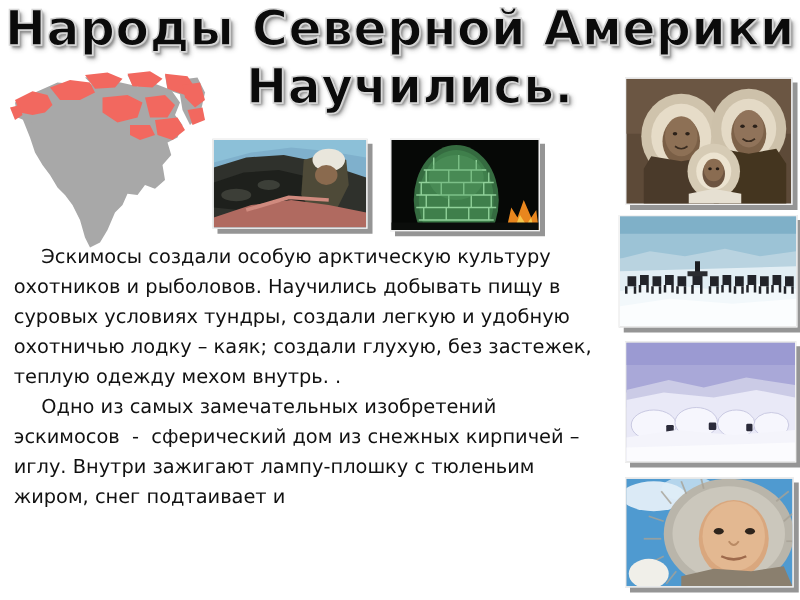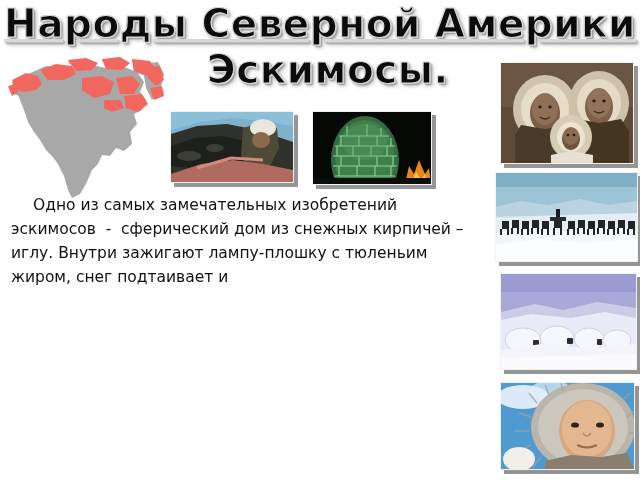--- a/index.html
+++ b/index.html
@@ -42,21 +42,20 @@
     -webkit-text-stroke: 1.2px #d8d8d8;
     text-shadow:
        0 0 1px #ffffff,
        1px 1px 0 #bdbdbd,
        2px 2px 2px rgba(90,90,90,0.55),
        3px 3px 4px rgba(60,60,60,0.30);
   }
   .wordart-line1 {
     font-size: 39px;
     display: block;
-    text-decoration: underline;
   }
   .wordart-line2 {
     font-size: 39px;
     display: block;
     margin-top: 7px;
     margin-left: 16px;
   }
 
   
   .map-wrap {
@@ -142,21 +141,21 @@
         <path fill="#f2685f" d="M118 44 L136 42 L142 52 L132 60 L120 56 Z"></path>
         <path fill="#f2685f" d="M98 48 L114 48 L118 56 L106 60 L98 56 Z"></path>
         <path fill="#f2685f" d="M140 16 L154 14 L158 28 L150 34 L142 26 Z"></path>
         <path fill="#f2685f" d="M144 36 L156 34 L158 44 L148 48 Z"></path>
       </g>
     </svg>
   </div>
 
   <div class="title-block">
     <span class="wordart wordart-line1">Народы Северной Америки</span>
-    <span class="wordart wordart-line2">Эскимосы.</span>
+    <span class="wordart wordart-line2">Научились.</span>
   </div>
 
   <div class="photo ph-whale">
     <svg viewBox="0 0 122 70" preserveAspectRatio="none" xmlns="http://www.w3.org/2000/svg">
       <rect width="122" height="70" fill="#7fb0cc"></rect>
       <path d="M0 18 L30 10 L62 6 L92 9 L122 14 L122 0 L0 0 Z" fill="#8cc0d8"></path>
       <path d="M0 22 L26 14 L56 12 L86 18 L110 26 L122 30 L122 70 L0 70 Z" fill="#2f312c"></path>
       <path d="M0 34 L24 26 L52 24 L78 30 L96 40 L78 52 L40 58 L0 54 Z" fill="#1e201c"></path>
       <ellipse cx="18" cy="44" rx="12" ry="5" fill="#55584f" opacity="0.55"></ellipse>
       <ellipse cx="44" cy="36" rx="9" ry="4" fill="#6a6d63" opacity="0.4"></ellipse>
@@ -352,16 +351,17 @@
       <ellipse cx="74" cy="42" rx="4" ry="2.6" fill="#2e241c"></ellipse>
       <ellipse cx="99" cy="42" rx="4" ry="2.6" fill="#2e241c"></ellipse>
       <path d="M82 50 q4 6 8 0" stroke="#b98a64" stroke-width="1.5" fill="none"></path>
       <path d="M76 62 q10 5 20 0" stroke="#9e6a4c" stroke-width="2" fill="none"></path>
       <path d="M44 78 L70 72 L100 74 L126 70 L133 86 L44 86 Z" fill="#8a7f6e"></path>
       <ellipse cx="18" cy="76" rx="16" ry="12" fill="#f0efe9"></ellipse>
     </svg>
   </div>
 
   <div class="body-text">
+    <p>Эскимосы создали особую арктическую культуру охотников и рыболовов. Научились добывать пищу в суровых условиях тундры, создали легкую и удобную охотничью лодку – каяк; создали глухую, без застежек, теплую одежду мехом внутрь. .</p>
     <p>Одно из самых замечательных изобретений эскимосов  -  сферический дом из снежных кирпичей – иглу. Внутри зажигают лампу-плошку с тюленьим жиром, снег подтаивает и</p>
   </div>
 
 </div>
 
 </body></html>

